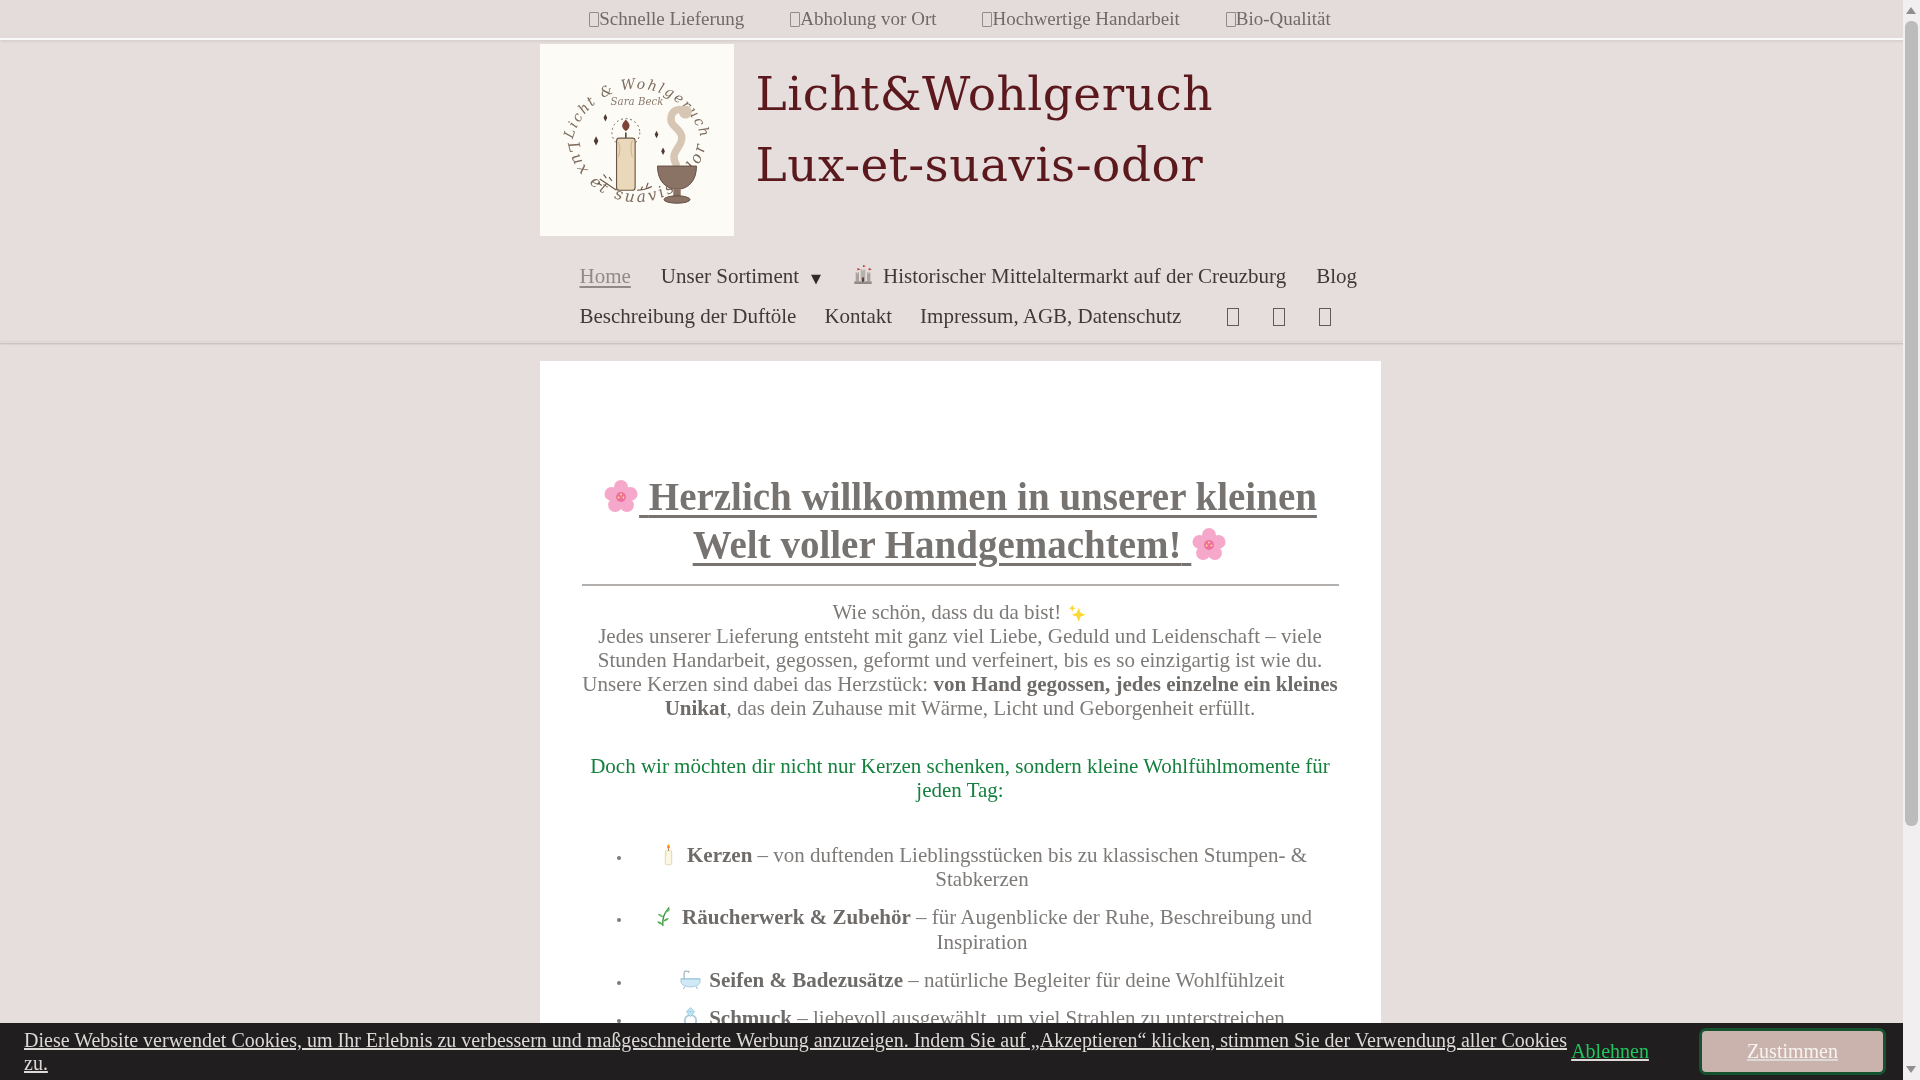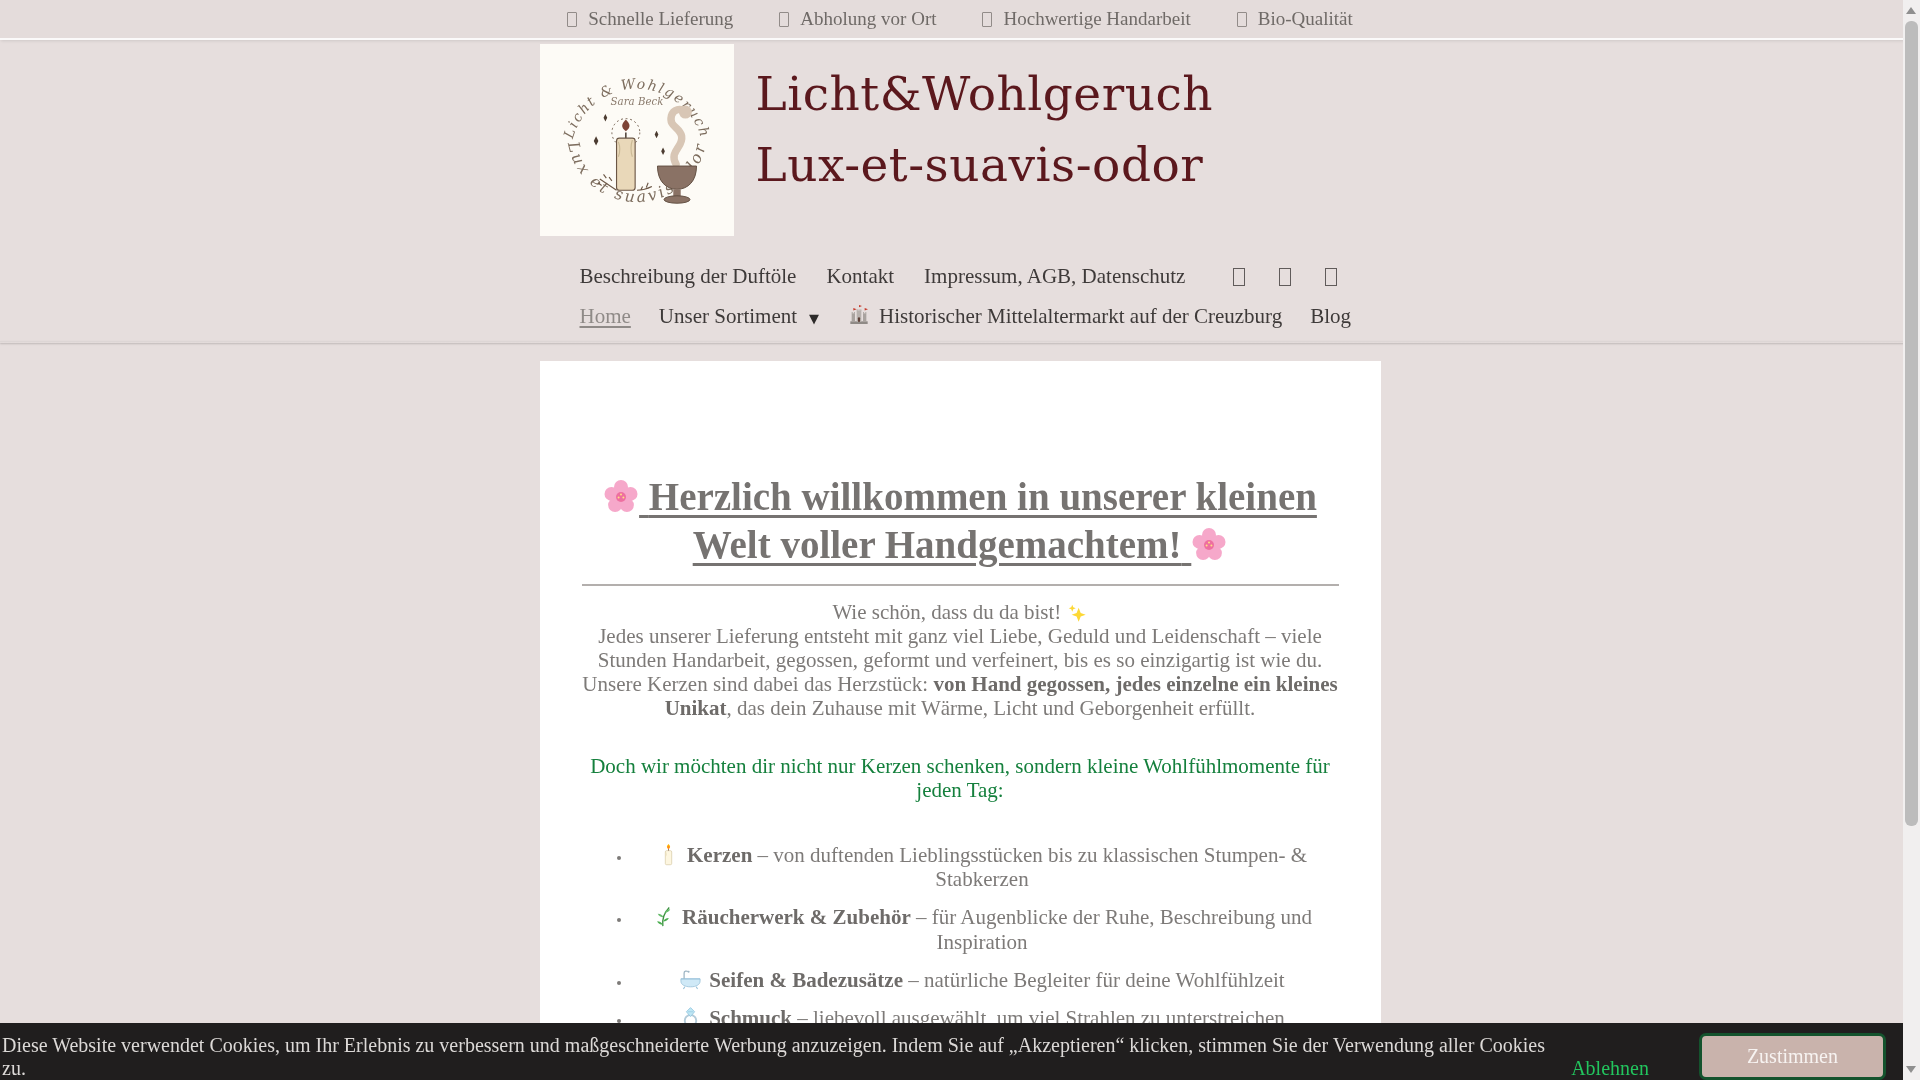--- a/index.html
+++ b/index.html
@@ -12,21 +12,21 @@
   }
   
   .topbar {
     height:40px;
     display:flex; justify-content:center; align-items:center; gap:46px;
     font-size:19px; color:#6f6a67;
     border-bottom:2px solid #fbfafa;
     box-shadow:0 2px 3px -1px rgba(0,0,0,.10);
     background:#e4dcdb;
   }
-  .topbar-item { display:flex; align-items:center; gap:11px; }
+  .topbar-item { display:flex; align-items:center; }
   .tofu {
     display:inline-block; width:10px; height:15px;
     border:1px solid currentColor; opacity:.7; border-radius:1px;
   }
   
   .container { width:841px; margin:0 auto; }
   .header-top { display:flex; margin-top:4px; }
   .logo-box {
     width:194px; height:192px; background:#fdfbf6;
     display:flex; align-items:center; justify-content:center;
@@ -82,23 +82,23 @@
     list-style:disc outside; text-align:center;
     font-size:21px; line-height:1.18; color:#7d7a78;
   }
   .features li { margin-bottom:13px; }
   .features li::marker { color:#7d7a78; font-size:13px; }
   .feat-icon { margin-right:7px; vertical-align:-4px; }
   
   .cookie {
     position:absolute; left:0; right:0; bottom:0; height:57px;
     background:#201e1e; color:#dcd9d7;
-    display:flex; align-items:flex-end;
-    padding:0 34px 0 2px;
-    font-size:20px; z-index:20;
+    display:flex; align-items:center;
+    padding:0 34px 0 24px;
+    font-size:20px; z-index:20;text-decoration:underline;
   }
   .cookie-msg { flex:1; text-align:left; }
   .btn-decline {
     background:none; border:none; color:#22c55e;
     font-family:"Liberation Serif", serif; font-size:20px;
     margin-right:50px; cursor:pointer;
   }
   .btn-accept {
     background:#c9b3ac; color:#f7f3f1;
     font-family:"Liberation Serif", serif; font-size:20px;
@@ -248,36 +248,36 @@
       </svg>
     </div>
     <div class="title-block">
       <div>Licht&amp;Wohlgeruch</div>
       <div>Lux-et-suavis-odor</div>
     </div>
   </div>
 
   <nav class="nav">
     <div class="nav-row">
+      <a class="nav-link active">Home</a>
+      <a class="nav-link"><span>Unser Sortiment</span><span class="dd-arrow">▼</span></a>
+      <a class="nav-link"><svg class="emoji nav-emoji" width="24" height="24">
+            <use href="#sym-castle"></use>
+          </svg><span>Historischer Mittelaltermarkt auf der Creuzburg</span></a>
+      <a class="nav-link">Blog</a>
+    </div>
+    <div class="nav-row">
       <a class="nav-link">Beschreibung der Duftöle</a>
       <a class="nav-link">Kontakt</a>
       <a class="nav-link">Impressum, AGB, Datenschutz</a>
       <span class="social-group">
         <span class="social-tofu"></span>
         <span class="social-tofu"></span>
         <span class="social-tofu"></span>
       </span>
-    </div>
-    <div class="nav-row">
-      <a class="nav-link active">Home</a>
-      <a class="nav-link"><span>Unser Sortiment</span><span class="dd-arrow">▼</span></a>
-      <a class="nav-link"><svg class="emoji nav-emoji" width="24" height="24">
-            <use href="#sym-castle"></use>
-          </svg><span>Historischer Mittelaltermarkt auf der Creuzburg</span></a>
-      <a class="nav-link">Blog</a>
     </div>
   </nav>
 </div>
 <div class="header-divider"></div>
 
 <main class="card">
   <h1 class="welcome">
     <span class="underlined">
       <svg class="emoji" width="36" height="36">
           <use href="#sym-flower"></use>

